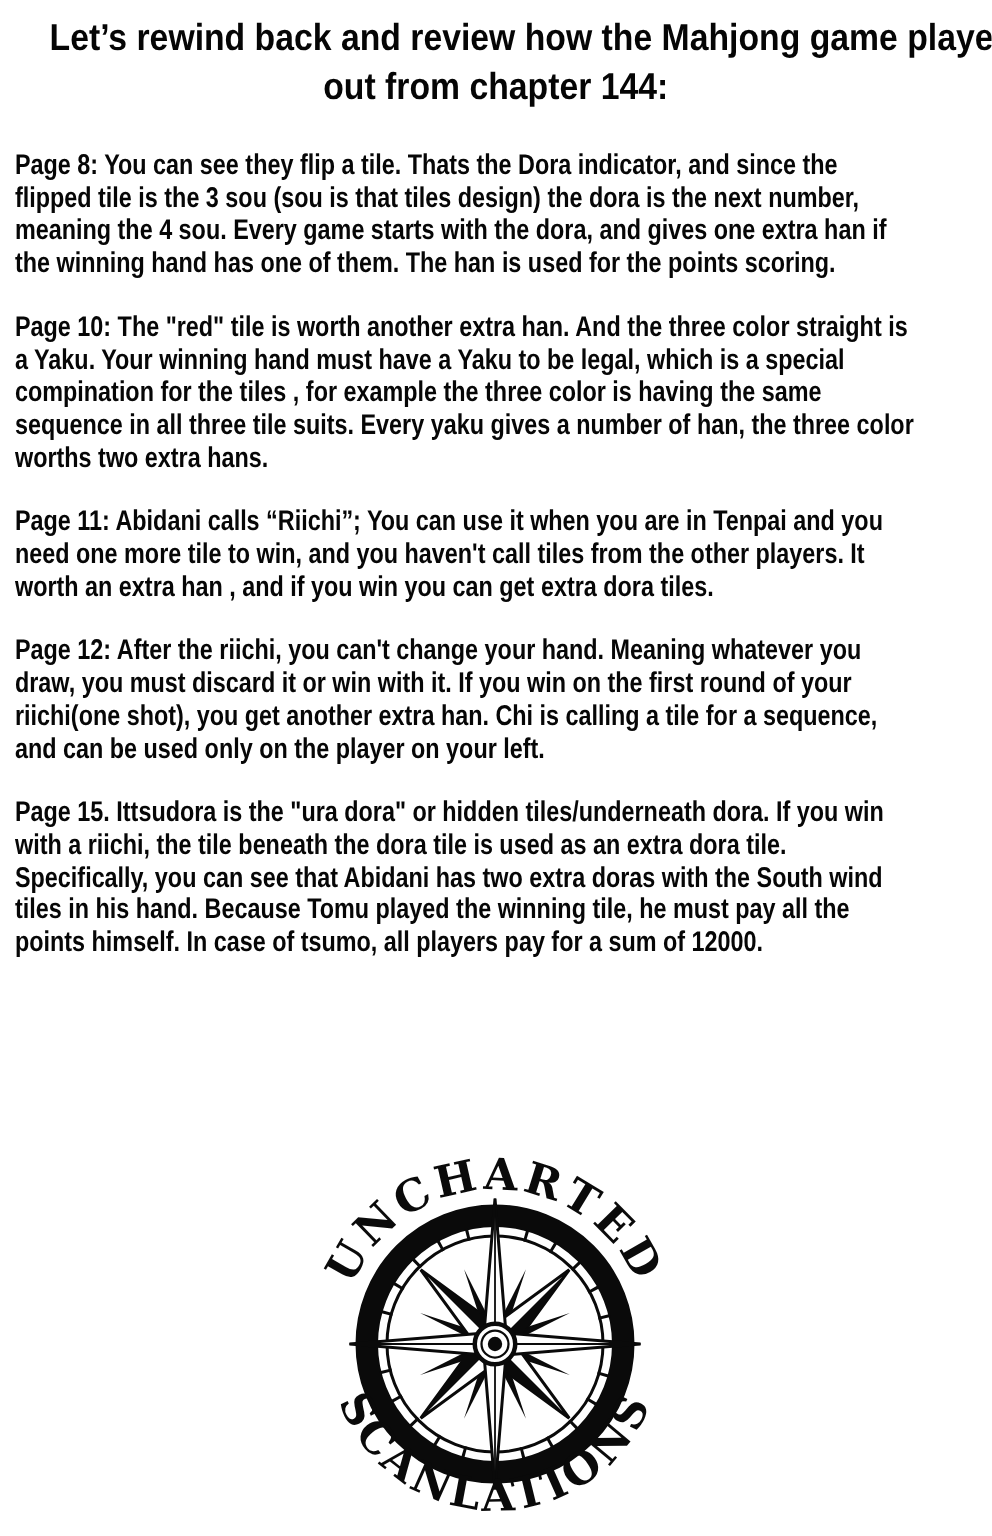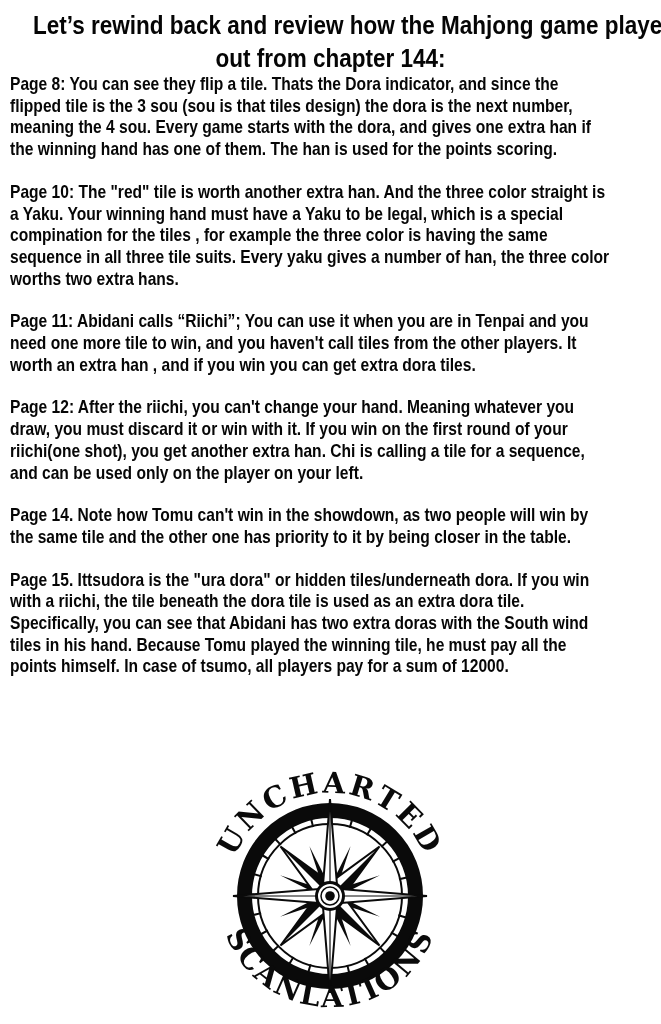--- a/index.html
+++ b/index.html
@@ -6,21 +6,21 @@
   body{
     width:661px;height:1024px;background:#ffffff;color:#000;
     font-family:"Liberation Sans", sans-serif;
     position:relative;overflow:hidden;
   }
   .page-title{
     position:absolute;top:9px;left:0;width:661px;text-align:center;
     font-weight:bold;font-size:25px;line-height:33px;color:#050505;
   }
   .title-line{white-space:nowrap;transform:scaleX(0.90);transform-origin:50% 50%;}
-  .body-text{position:absolute;top:73px;left:10px;width:648px;}
+  .body-text{position:absolute;top:100px;left:10px;width:648px;}
   .paragraph{margin:0 0 21px 0;}
   .text-line{
     font-size:19px;font-weight:bold;line-height:21.7px;color:#060606;
     white-space:nowrap;transform:scaleX(0.82);transform-origin:0 50%;
   }
   .logo{position:absolute;left:180px;top:766px;width:300px;height:250px;}
   .logo svg{display:block;width:300px;height:250px;}
   .logo text{
     font-family:"DejaVu Serif", serif;font-weight:bold;
     fill:#0a0a0a;
@@ -53,24 +53,20 @@
   <div class="paragraph">
     <div class="text-line">Page 11: Abidani calls “Riichi”; You can use it when you are in Tenpai and you</div>
     <div class="text-line">need one more tile to win, and you haven't call tiles from the other players. It</div>
     <div class="text-line">worth an extra han , and if you win you can get extra dora tiles.</div>
   </div>
   <div class="paragraph">
     <div class="text-line">Page 12: After the riichi, you can't change your hand. Meaning whatever you</div>
     <div class="text-line">draw, you must discard it or win with it. If you win on the first round of your</div>
     <div class="text-line">riichi(one shot), you get another extra han. Chi is calling a tile for a sequence,</div>
     <div class="text-line">and can be used only on the player on your left.</div>
-  </div>
-  <div class="paragraph">
-    <div class="text-line">Page 14. Note how Tomu can't win in the showdown, as two people will win by</div>
-    <div class="text-line">the same tile and the other one has priority to it by being closer in the table.</div>
   </div>
   <div class="paragraph">
     <div class="text-line">Page 15. Ittsudora is the "ura dora" or hidden tiles/underneath dora. If you win</div>
     <div class="text-line">with a riichi, the tile beneath the dora tile is used as an extra dora tile.</div>
     <div class="text-line">Specifically, you can see that Abidani has two extra doras with the South wind</div>
     <div class="text-line">tiles in his hand. Because Tomu played the winning tile, he must pay all the</div>
     <div class="text-line">points himself. In case of tsumo, all players pay for a sum of 12000.</div>
   </div>
 </div>
 

